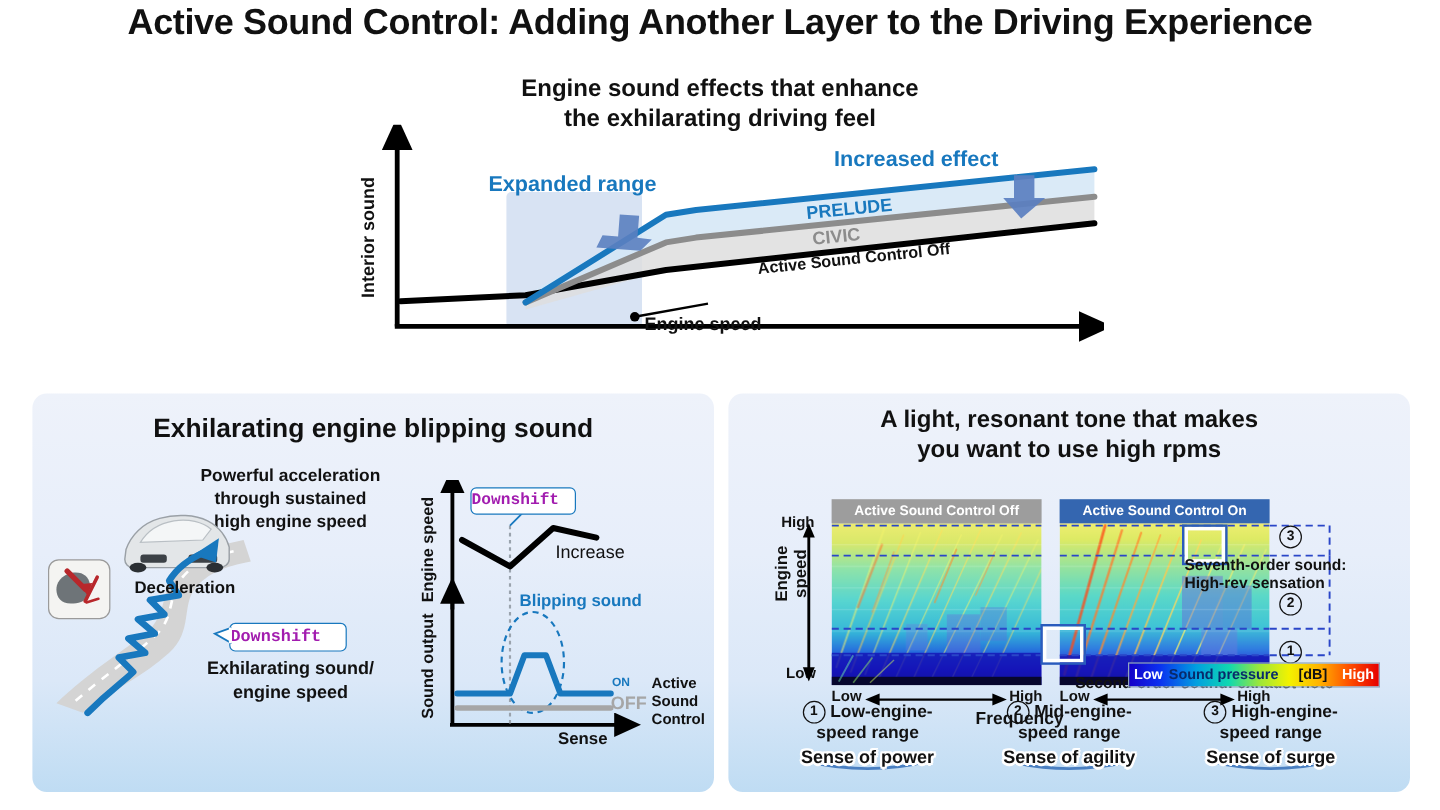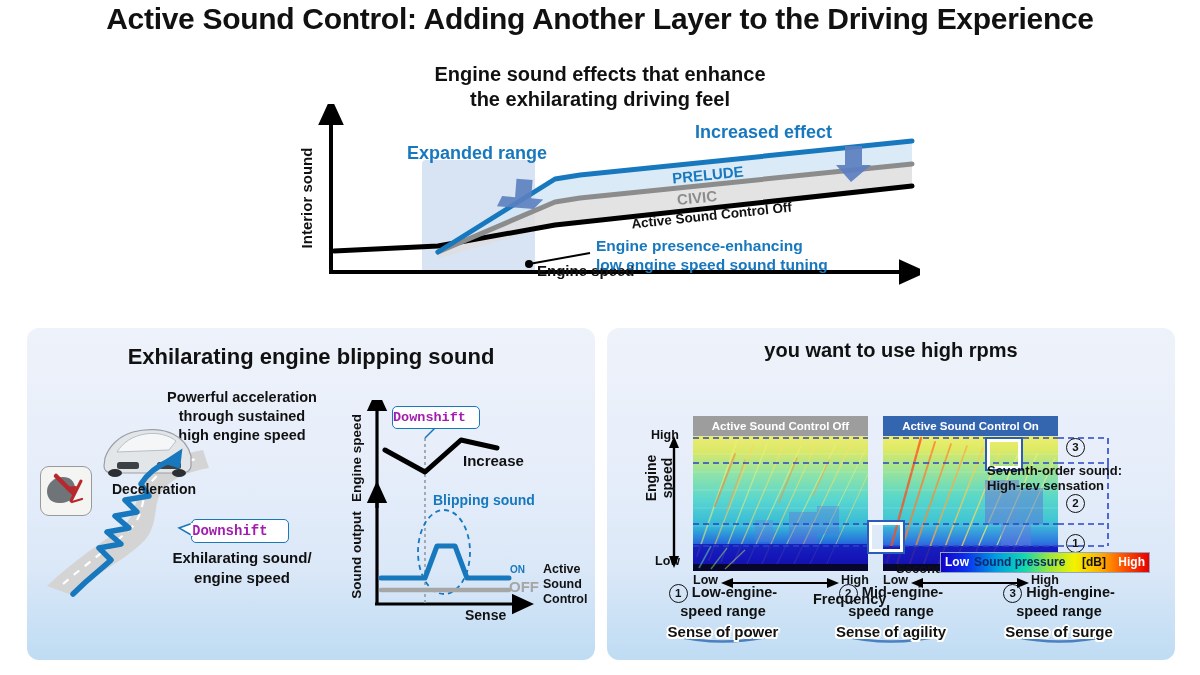--- a/index.html
+++ b/index.html
@@ -164,24 +164,20 @@
 
   <text class="hc-label" x="22" y="94" font-size="15" fill="#111" text-anchor="middle" transform="rotate(-90 22 94)">Interior sound</text>
 </svg>
 
 <div class="abs hc-label" style="top:158px;left:247px;width:340px;font-size:15px;color:#111;">Engine speed</div>
 <div class="abs hc-label" style="top:39px;left:117px;font-size:18px;color:#1878be;">Expanded range</div>
 <div class="abs hc-label" style="top:18px;left:405px;font-size:18px;color:#1878be;">Increased effect</div>
 <div class="abs hc-label" style="top:62px;left:382px;font-size:15px;color:#1878be;transform:rotate(-5.5deg);">PRELUDE</div>
 <div class="abs hc-label" style="top:85px;left:387px;font-size:15px;color:#8c8c8c;transform:rotate(-5.5deg);">CIVIC</div>
 <div class="abs hc-label" style="top:104px;left:341px;font-size:13.5px;color:#111;transform:rotate(-6deg);">Active Sound Control Off</div>
-<div class="abs hc-label" style="top:133px;left:306px;font-size:15.5px;color:#1878be;line-height:1.22;">
-  <div>Engine presence-enhancing</div>
-  <div>low engine speed sound tuning</div>
-</div>
 </div>
 
 <div class="abs panel" id="panel-left">
 
   <div class="panel-title" id="panel-left-title">Exhilarating engine blipping sound</div>
 
   <div class="abs" id="left-caption-top">
     <div>Powerful acceleration</div>
     <div>through sustained</div>
     <div>high engine speed</div>
@@ -255,36 +251,37 @@
 
       <line x1="44" y1="190" x2="172" y2="190" stroke="#a6a6a6" stroke-width="4.5" stroke-linecap="round"></line>
 
       <path d="M88,38 L100,26 L108,26" fill="none" stroke="#1878be" stroke-width="1.5"></path>
 
       <text x="24" y="58" font-size="13.5" font-weight="bold" fill="#111" text-anchor="middle" transform="rotate(-90 24 58)">Engine speed</text>
       <text x="24" y="155" font-size="13.5" font-weight="bold" fill="#111" text-anchor="middle" transform="rotate(-90 24 155)">Sound output</text>
     </svg>
     
     <div class="abs tagbox" style="top:6px;left:55px;width:86px;height:21px;line-height:21px;font-size:13.5px;">Downshift</div>
-    <div class="abs" style="top:52px;left:126px;font-size:15px;font-weight:bold;color:#111;">Increase</div>
+    <div class="abs" style="top:52px;left:126px;font-size:15px;font-weight:normal;color:#111;">Increase</div>
     <div class="abs" style="top:92px;left:96px;font-size:14px;font-weight:bold;color:#1878be;">Blipping sound</div>
     <div class="abs" style="top:164px;left:173px;font-size:10px;font-weight:bold;color:#1878be;">ON</div>
     <div class="abs" style="top:178px;left:172px;font-size:15px;font-weight:bold;color:#a6a6a6;">OFF</div>
     <div class="abs" style="top:162px;left:206px;font-size:12.5px;font-weight:bold;color:#111;line-height:1.18;">
       <div>Active</div>
       <div>Sound</div>
       <div>Control</div>
     </div>
     <div class="abs" style="top:207px;left:128px;font-size:14px;font-weight:bold;color:#111;">Sense</div>
   </div>
 </div>
 
 <div class="abs panel" id="panel-right">
 
   <div class="panel-title" id="panel-right-title">
+    <div>A light, resonant tone that makes</div>
     <div>you want to use high rpms</div>
   </div>
 
   <div class="abs" id="right-figure">
 
     <div class="abs" id="spec-left">
       <div class="spec-header spec-head-off">Active Sound Control Off</div>
       <svg width="175" height="135" viewBox="0 0 175 135" preserveAspectRatio="none">
         <defs>
           <linearGradient id="gOff" x1="0" y1="1" x2="0" y2="0">

